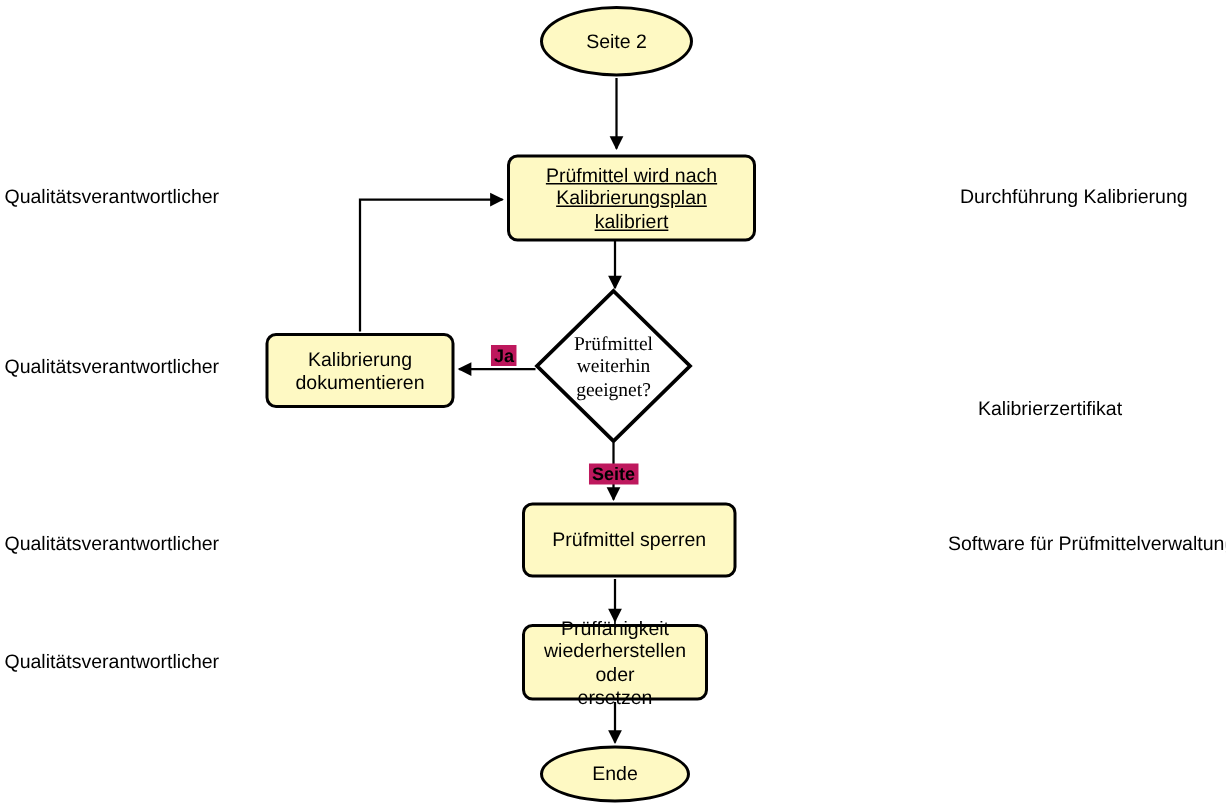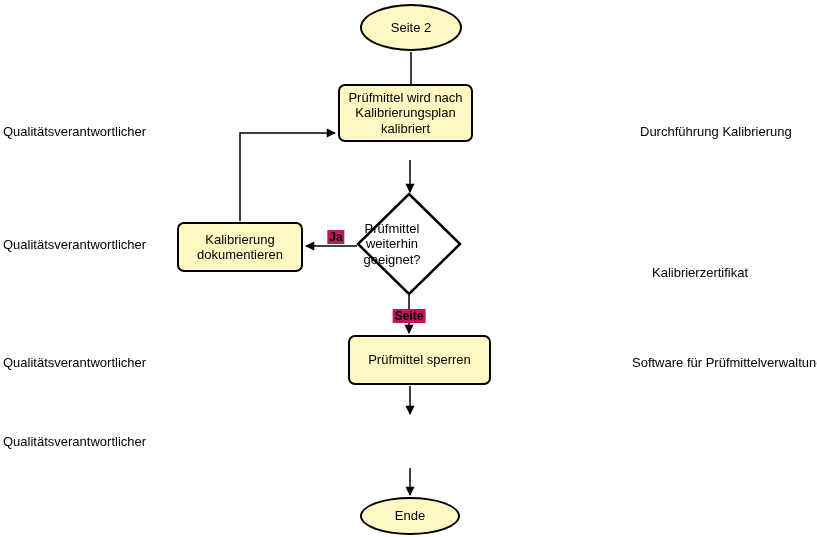--- a/index.html
+++ b/index.html
@@ -48,41 +48,46 @@
     <path class="edge" d="M357,246 H306" marker-end="url(#arrow)"></path>
     <path class="edge" d="M240,221 V133 H335" marker-end="url(#arrow)"></path>
 
     <polygon class="diamond" points="409,194 460,244 409,294 358,244"></polygon>
   </svg>
 
   <div class="node ellipse" style="left:360px; top:4px; width:102px; height:47px;">
     <span>Seite 2</span>
   </div>
 
-  <div class="node rounded" style="left:338px; top:84px; width:135px; height:58px;">
+  <div class="node rounded" style="left:338px; top:103px; width:166px; height:58px;text-decoration:underline;">
     <span>Prüfmittel wird nach
 Kalibrierungsplan
 kalibriert</span>
   </div>
 
-  <div class="node decision-label" style="left:342px; top:194px; width:100px; height:100px;">
+  <div class="node decision-label" style="left:359px; top:194px; width:100px; height:100px;font-family:Liberation Serif, serif;">
     <span>Prüfmittel
 weiterhin
 geeignet?</span>
   </div>
 
   <div class="node rounded" style="left:177px; top:222px; width:126px; height:50px;">
     <span>Kalibrierung
 dokumentieren</span>
   </div>
 
   <div class="node rounded" style="left:348px; top:335px; width:143px; height:50px;">
     <span>Prüfmittel sperren</span>
   </div>
 
+  <div class="node rounded" style="left:348px; top:416px; width:124px; height:51px;">
+    <span>Prüffähigkeit
+wiederherstellen oder
+ersetzen</span>
+  </div>
 
   <div class="node ellipse" style="left:360px; top:497px; width:100px; height:38px;">
     <span>Ende</span>
   </div>
 
   <div class="edge-label" style="left:336px; top:237px;">Ja</div>
   <div class="edge-label" style="left:409px; top:316px;">Seite</div>
 
   <div class="lane-label" style="left:3px; top:131px;">Qualitätsverantwortlicher</div>
   <div class="lane-label" style="left:3px; top:244px;">Qualitätsverantwortlicher</div>

